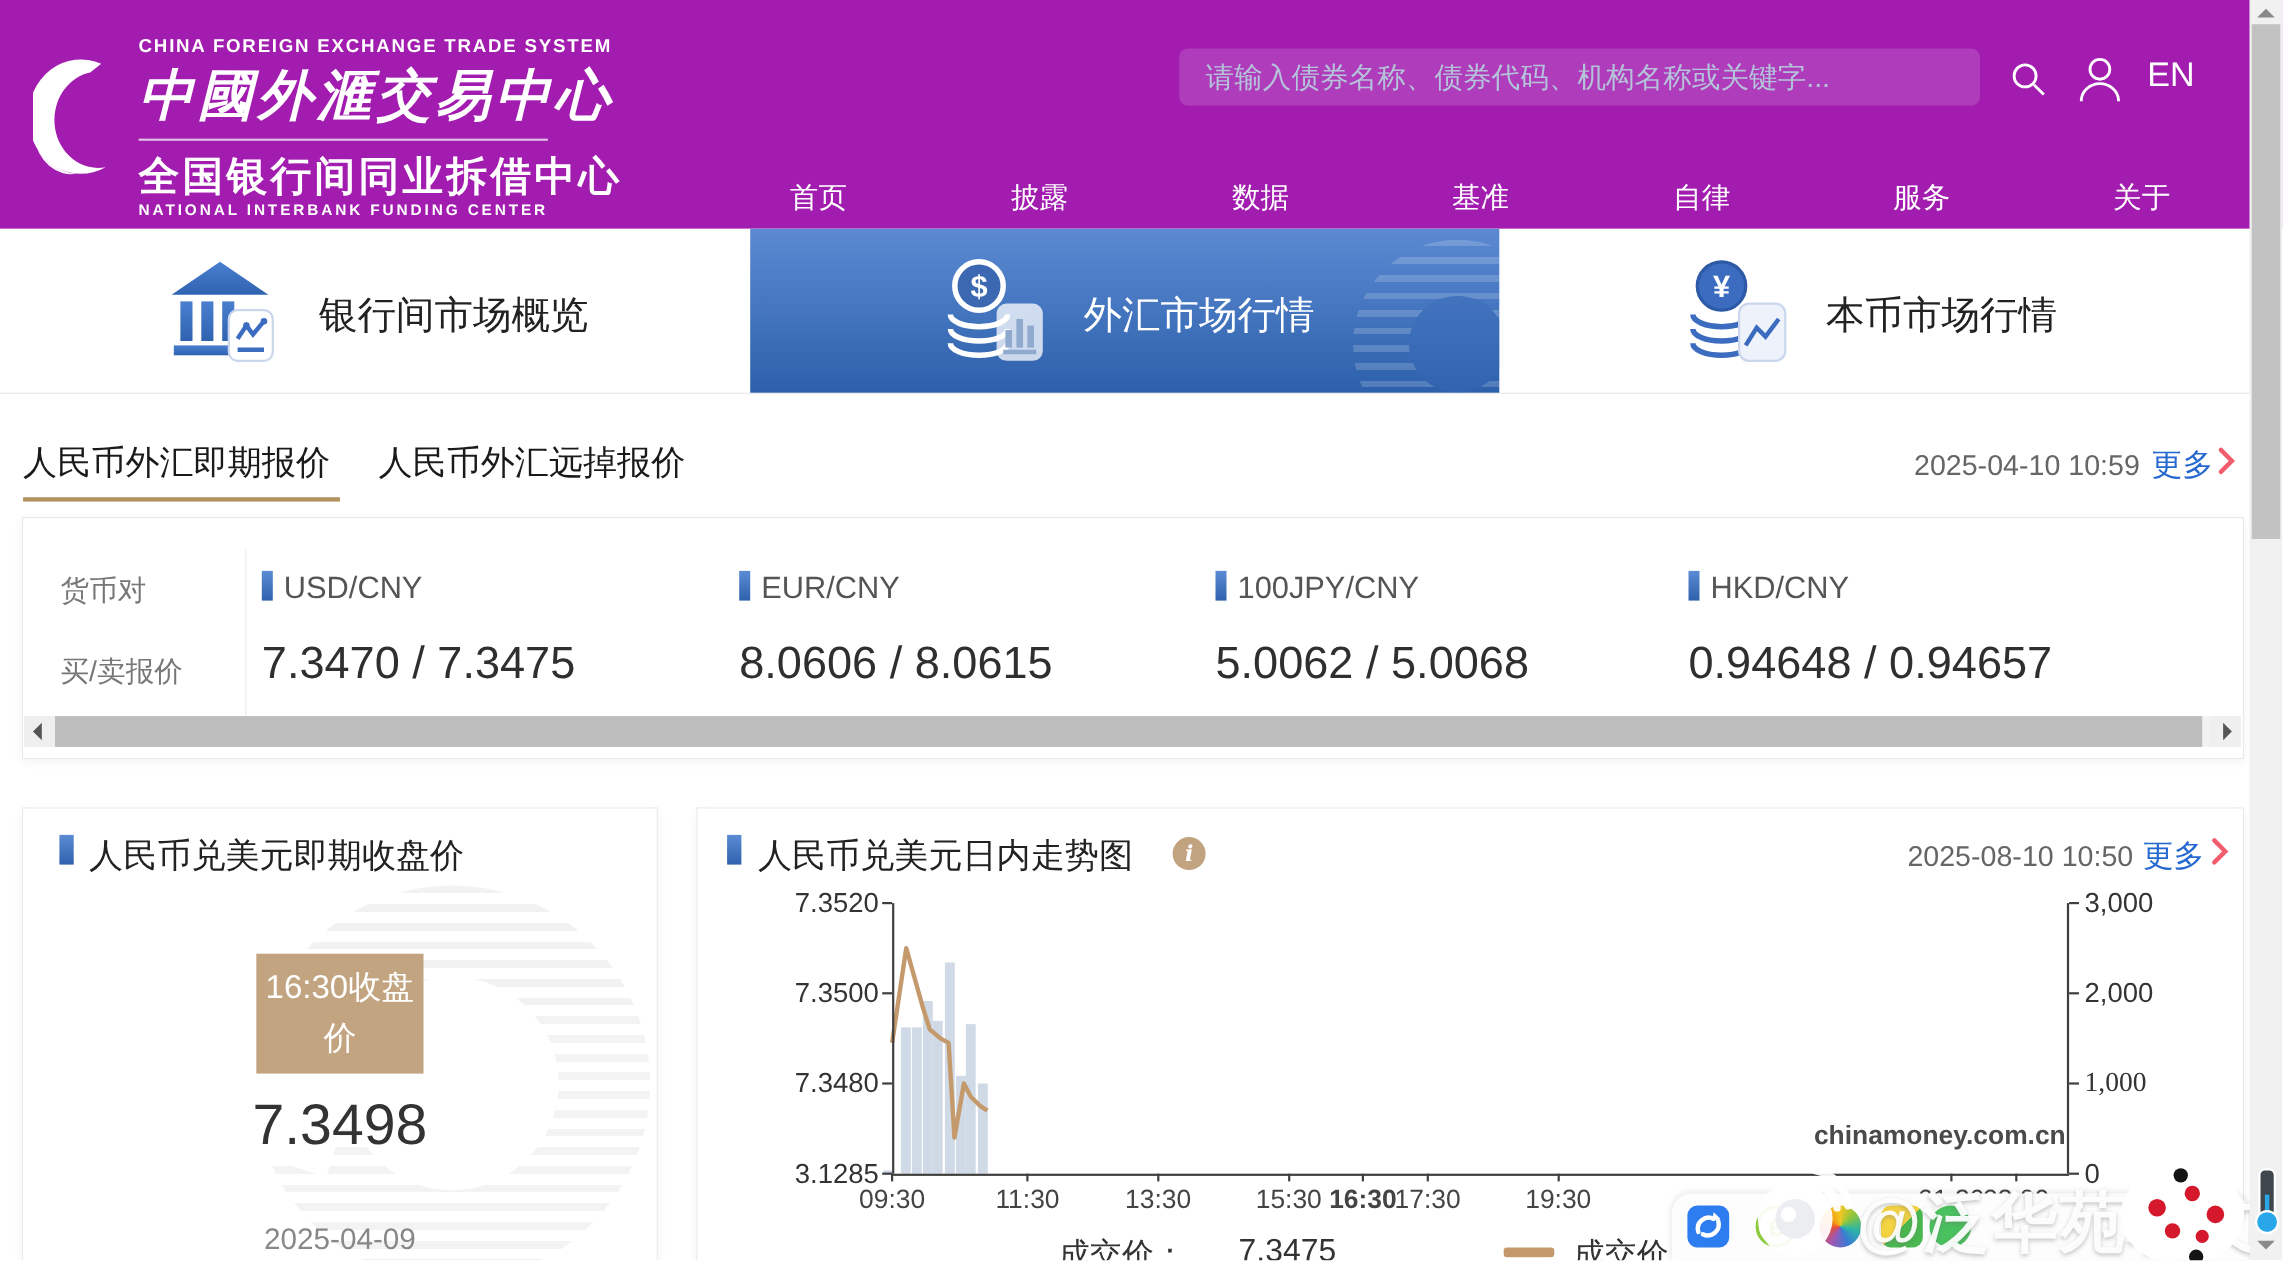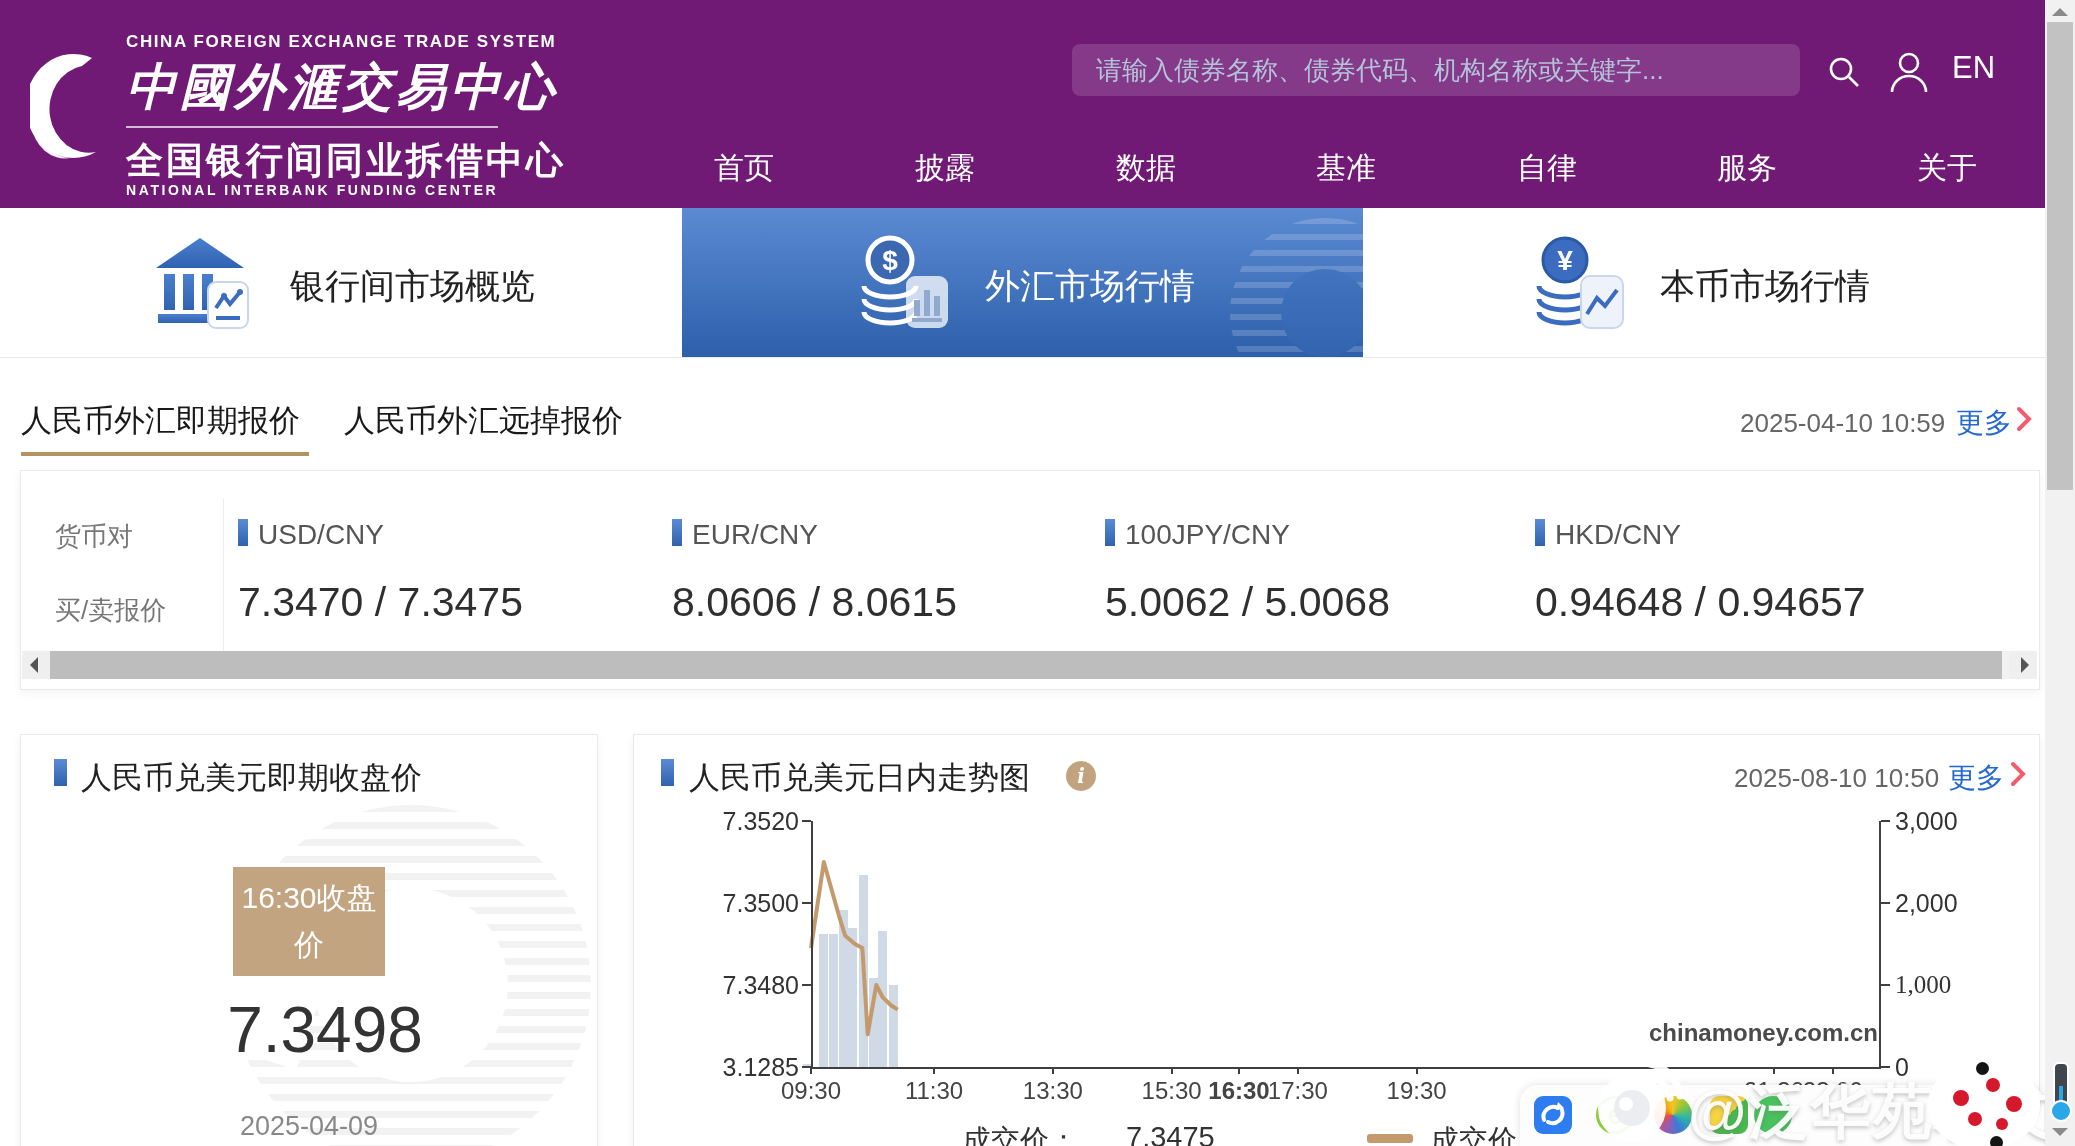--- a/index.html
+++ b/index.html
@@ -1,33 +1,33 @@
 <!DOCTYPE html>
 <html><head>
 <meta charset="utf-8">
 <style>
   html,body{margin:0;padding:0;background:#fff;}
   .page{position:relative;width:2075px;height:1146px;overflow:hidden;background:#fff;
         font-family:"Liberation Sans",sans-serif;color:#333;}
 
   
-  .topbar{position:absolute;left:0;top:0;width:2075px;height:208px;background:#701a75;}
+  .topbar{position:absolute;left:0;top:0;width:2075px;height:208px;background:#a21caf;}
   .logo-c{position:absolute;left:30px;top:40px;width:90px;height:140px;}
   .brand-en1{position:absolute;left:126px;top:32px;font-size:17px;letter-spacing:1.6px;color:#fff;font-weight:bold;}
   .brand-cn1{position:absolute;left:126px;top:54px;font-size:50px;color:#fff;font-family:"DejaVu Serif",serif;font-weight:bold;font-style:italic;letter-spacing:4px;}
   .brand-rule{position:absolute;left:126px;top:126px;width:372px;height:2px;background:rgba(255,255,255,.7);}
   .brand-cn2{position:absolute;left:126px;top:136px;font-size:37px;color:#fff;font-weight:bold;letter-spacing:3px;}
   .brand-en2{position:absolute;left:126px;top:182px;font-size:14px;letter-spacing:2.6px;color:#fff;font-weight:bold;}
   .searchbox{position:absolute;left:1072px;top:44px;width:728px;height:52px;background:rgba(255,255,255,.14);border-radius:8px;}
   .searchbox input{width:100%;height:100%;background:transparent;border:none;outline:none;
        font-size:26px;color:#dfe7f3;padding:0 24px;box-sizing:border-box;font-family:"Liberation Sans",sans-serif;}
   .searchbox input::placeholder{color:#b5c3da;opacity:1;}
   .hicon{position:absolute;cursor:pointer;}
   .lang{position:absolute;left:1952px;top:50px;font-size:31px;color:#fff;cursor:pointer;}
-  .nav-item{position:absolute;top:148px;width:140px;text-align:center;font-size:30px;color:#fff;cursor:pointer;}
+  .nav-item{position:absolute;top:162px;width:140px;text-align:center;font-size:26px;color:#fff;cursor:pointer;}
 
   
   .market-tabs{position:absolute;left:0;top:208px;width:2075px;height:149px;background:#fff;border-bottom:1px solid #e8e8e8;}
   .mtab{position:absolute;top:0;height:149px;cursor:pointer;overflow:hidden;}
   .mtab-label{position:absolute;top:55px;font-size:35px;color:#222;}
   .mtab.active{background:linear-gradient(180deg,#5b8ad2 0%,#2d60ab 100%);}
   .mtab.active .mtab-label{color:#fff;}
   .mtab-icon{position:absolute;top:24px;width:100px;height:100px;}
   .deco-c{position:absolute;border-radius:50%;
       background:repeating-linear-gradient(180deg,rgba(255,255,255,.5) 0 6px,transparent 6px 16px);}
@@ -54,21 +54,21 @@
   .tri-r{position:absolute;left:12px;top:6px;width:0;height:0;border:8px solid transparent;border-left-color:#555;border-right:none;}
   .hthumb{position:absolute;left:28px;top:0;width:1952px;height:28px;background:#bdbdbd;cursor:pointer;}
 
   
   .close-card{left:20px;top:734px;width:576px;height:420px;}
   .chart-card{left:633px;top:734px;width:1405px;height:412px;overflow:visible;}
   .bullet{position:absolute;width:13px;height:27px;background:linear-gradient(180deg,#5b8bd4,#2f62ad);}
   .card-title{position:absolute;font-size:31px;color:#222;}
   .badge{position:absolute;left:212px;top:132px;width:152px;padding:8px 0;background:#c3a480;color:#fff;
          font-size:30px;text-align:center;line-height:1.55;}
-  .big-price{position:absolute;left:16px;top:258px;width:576px;text-align:center;font-size:64px;color:#333;}
+  .big-price{position:absolute;left:0;top:258px;width:576px;text-align:center;font-size:52px;color:#333;}
   .close-date{position:absolute;left:0;top:376px;width:576px;text-align:center;font-size:27px;color:#888;}
   .stripes{position:absolute;left:210px;top:70px;width:360px;height:360px;border-radius:50%;opacity:.6;
       background:repeating-linear-gradient(180deg,#ebebeb 0 7px,transparent 7px 17px);}
   .stripes .hole{position:absolute;left:23%;top:23%;width:54%;height:54%;border-radius:50%;background:#fff;}
   .stripes .gap{position:absolute;left:-30px;top:110px;width:120px;height:140px;background:#fff;transform:rotate(18deg);}
 
   .info-icon{position:absolute;left:432px;top:26px;width:30px;height:30px;border-radius:50%;background:#c2a380;
       color:#fff;text-align:center;font-size:20px;line-height:30px;font-family:"DejaVu Serif",serif;font-style:italic;font-weight:bold;}
 
   

